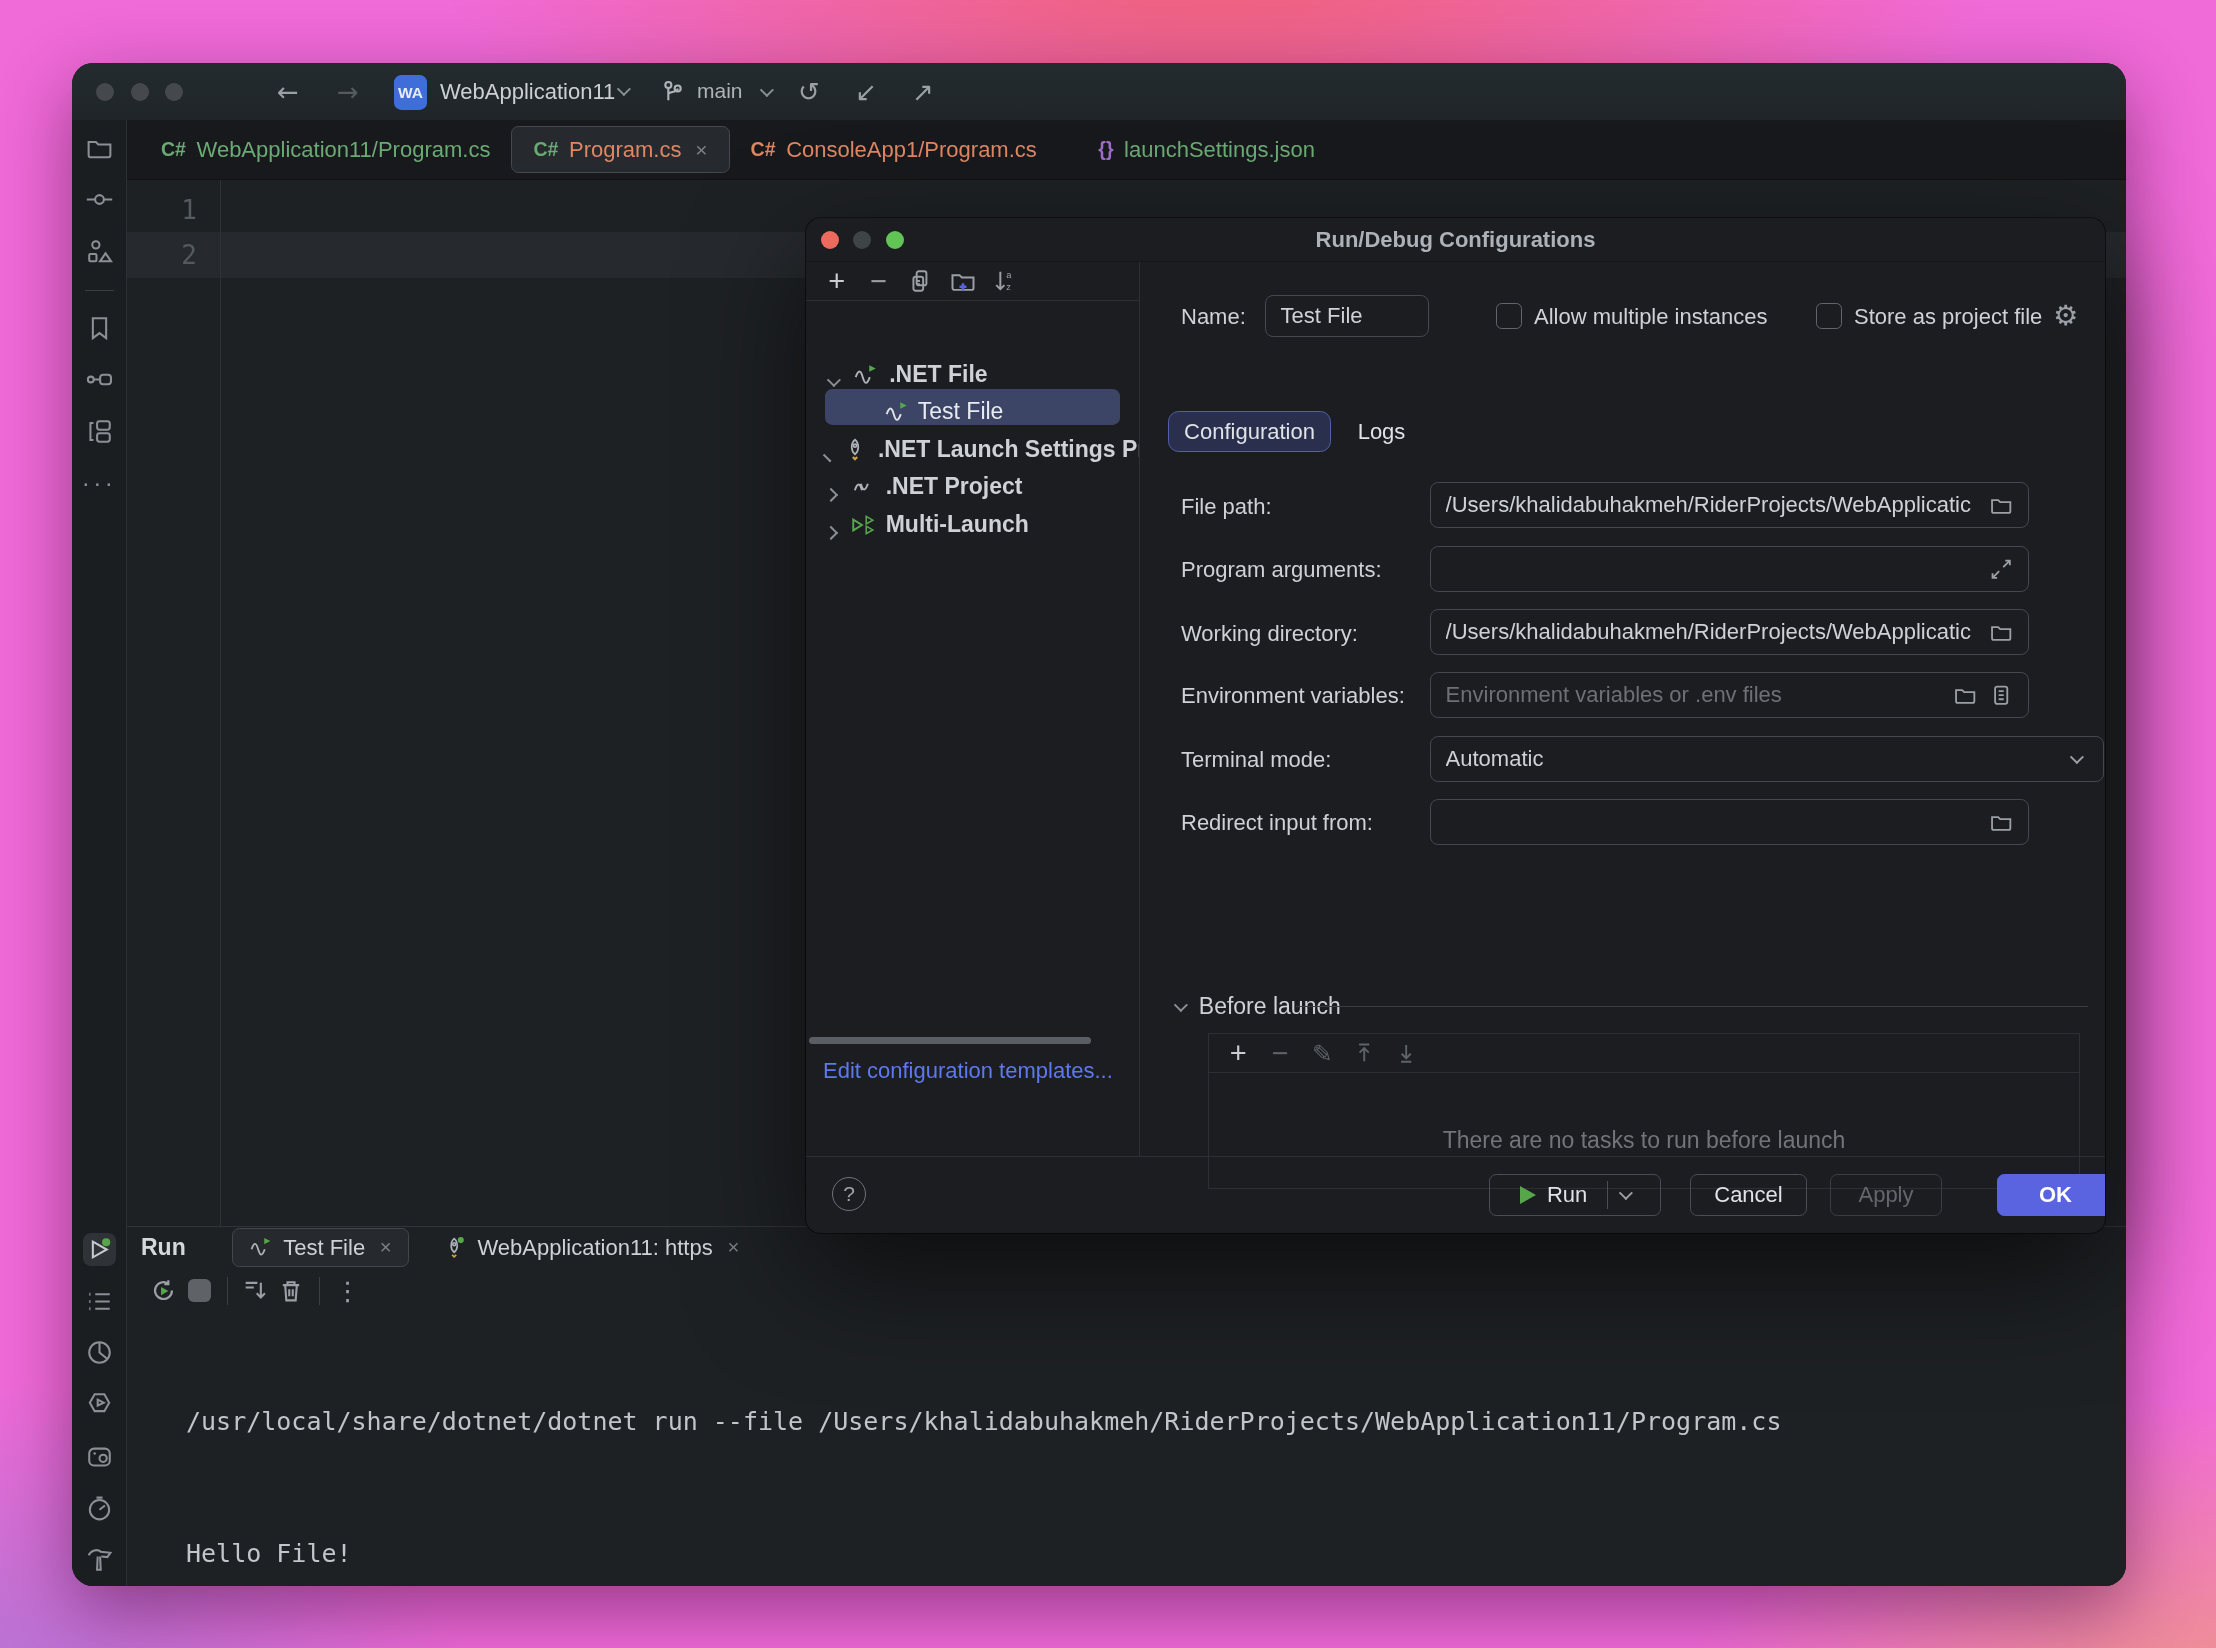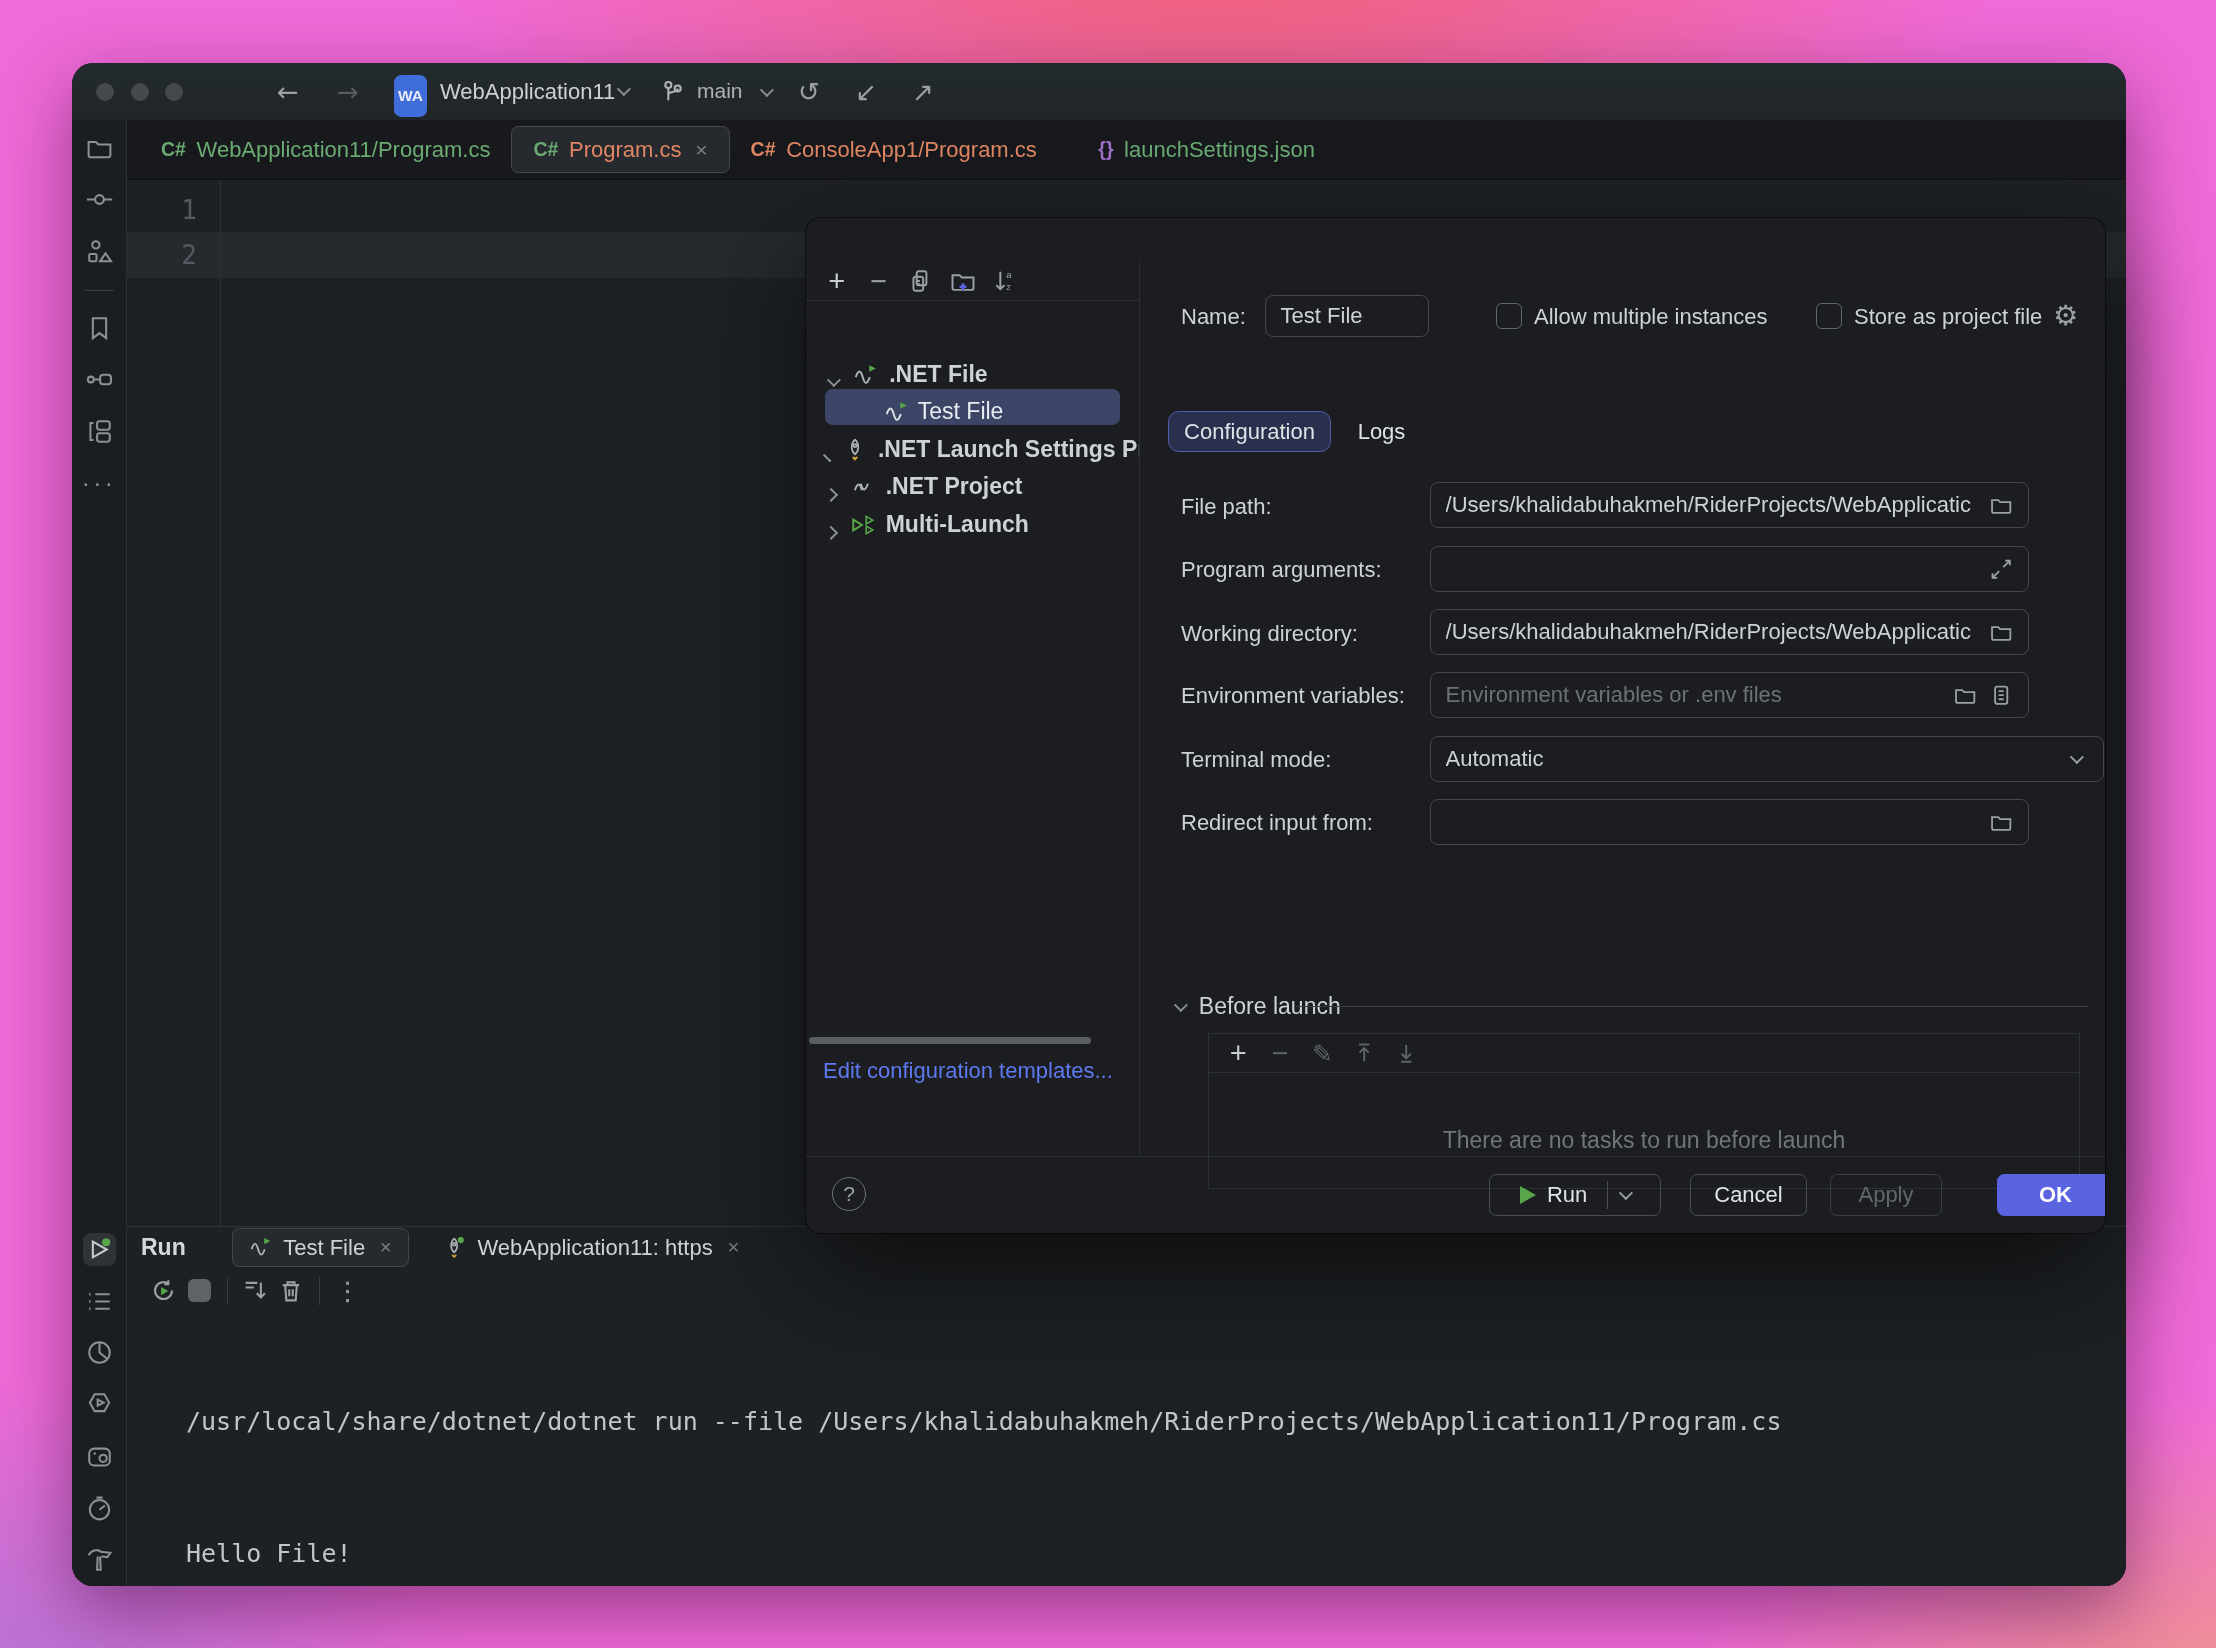--- a/index.html
+++ b/index.html
@@ -20,21 +20,21 @@
 
   
   .window { position:absolute; left:72px; top:63px; width:2054px; height:1523px;
     background:#1e2124; border-radius:21px; overflow:hidden;
     box-shadow:0 24.4px 73px rgba(40,0,40,.45); }
   .titlebar { position:absolute; left:0; top:0; right:0; height:57px;
     background:linear-gradient(#242b2e,#1f2528); display:flex; align-items:center; }
   .tl-dot { width:18px; height:18px; border-radius:50%; background:#45494d; margin-right:16.3px; }
   .nav-glyph { font-family:"DejaVu Sans", sans-serif; font-size:26px; color:#9ba0a6; }
   .nav-glyph.dim { color:#565b60; }
-  .wa-logo { width:33px; height:42px; border-radius:7.3px; background:#3f6edb; color:#e8ecf5;
+  .wa-logo { width:33px; height:35px; border-radius:7.3px; background:#3f6edb; color:#e8ecf5;
     font-size:15.5px; font-weight:700; display:flex; align-items:center; justify-content:center; }
   .tb-text { color:#ccd0d5; font-size:22px; }
   .tb-dim  { color:#aeb3b9; font-size:21px; }
 
   .activitybar { position:absolute; left:0; top:57px; bottom:0; width:55px;
     background:#1b1e21; border-right:0.8px solid #2c2f33;
     display:flex; flex-direction:column; align-items:center; padding:11.4px 0 9.8px 0; }
   .ab-icon { width:33px; height:33px; display:flex; align-items:center; justify-content:center;
     color:#8b9096; margin-bottom:18.7px; border-radius:8.1px; }
   .ab-icon.sel { background:#2f3337; color:#c6cace; }
@@ -324,20 +324,26 @@
     <div class="console">
       <div>/usr/local/share/dotnet/dotnet run --file /Users/khalidabuhakmeh/RiderProjects/WebApplication11/Program.cs</div>
       <div>Hello File!</div>
       <div></div>
       
     </div>
   </div>
 </div>
 
 <div class="dialog">
+  <div class="dlg-titlebar">
+    <span class="dlg-title">Run/Debug Configurations</span>
+    <span class="dlg-dot" style="background:#ed6a5e"></span>
+    <span class="dlg-dot" style="background:#3f4447"></span>
+    <span class="dlg-dot" style="background:#61c454"></span>
+  </div>
 
   <div class="dlg-left">
     <div class="dl-tools">
       <div class="dl-tool" style="font-size:29px;color:#c9cdd1">+</div>
       <div class="dl-tool" style="font-size:29px">−</div>
       <div class="dl-tool">
         <svg width="26" height="26" viewBox="0 0 24 24" fill="none" stroke="currentColor" stroke-width="1.8">
             <rect x="8" y="3" width="9" height="13" rx="2"></rect>
             <rect x="5" y="8" width="9" height="13" rx="2"></rect>
             <path d="M8 12h3M8 15h3"></path>

